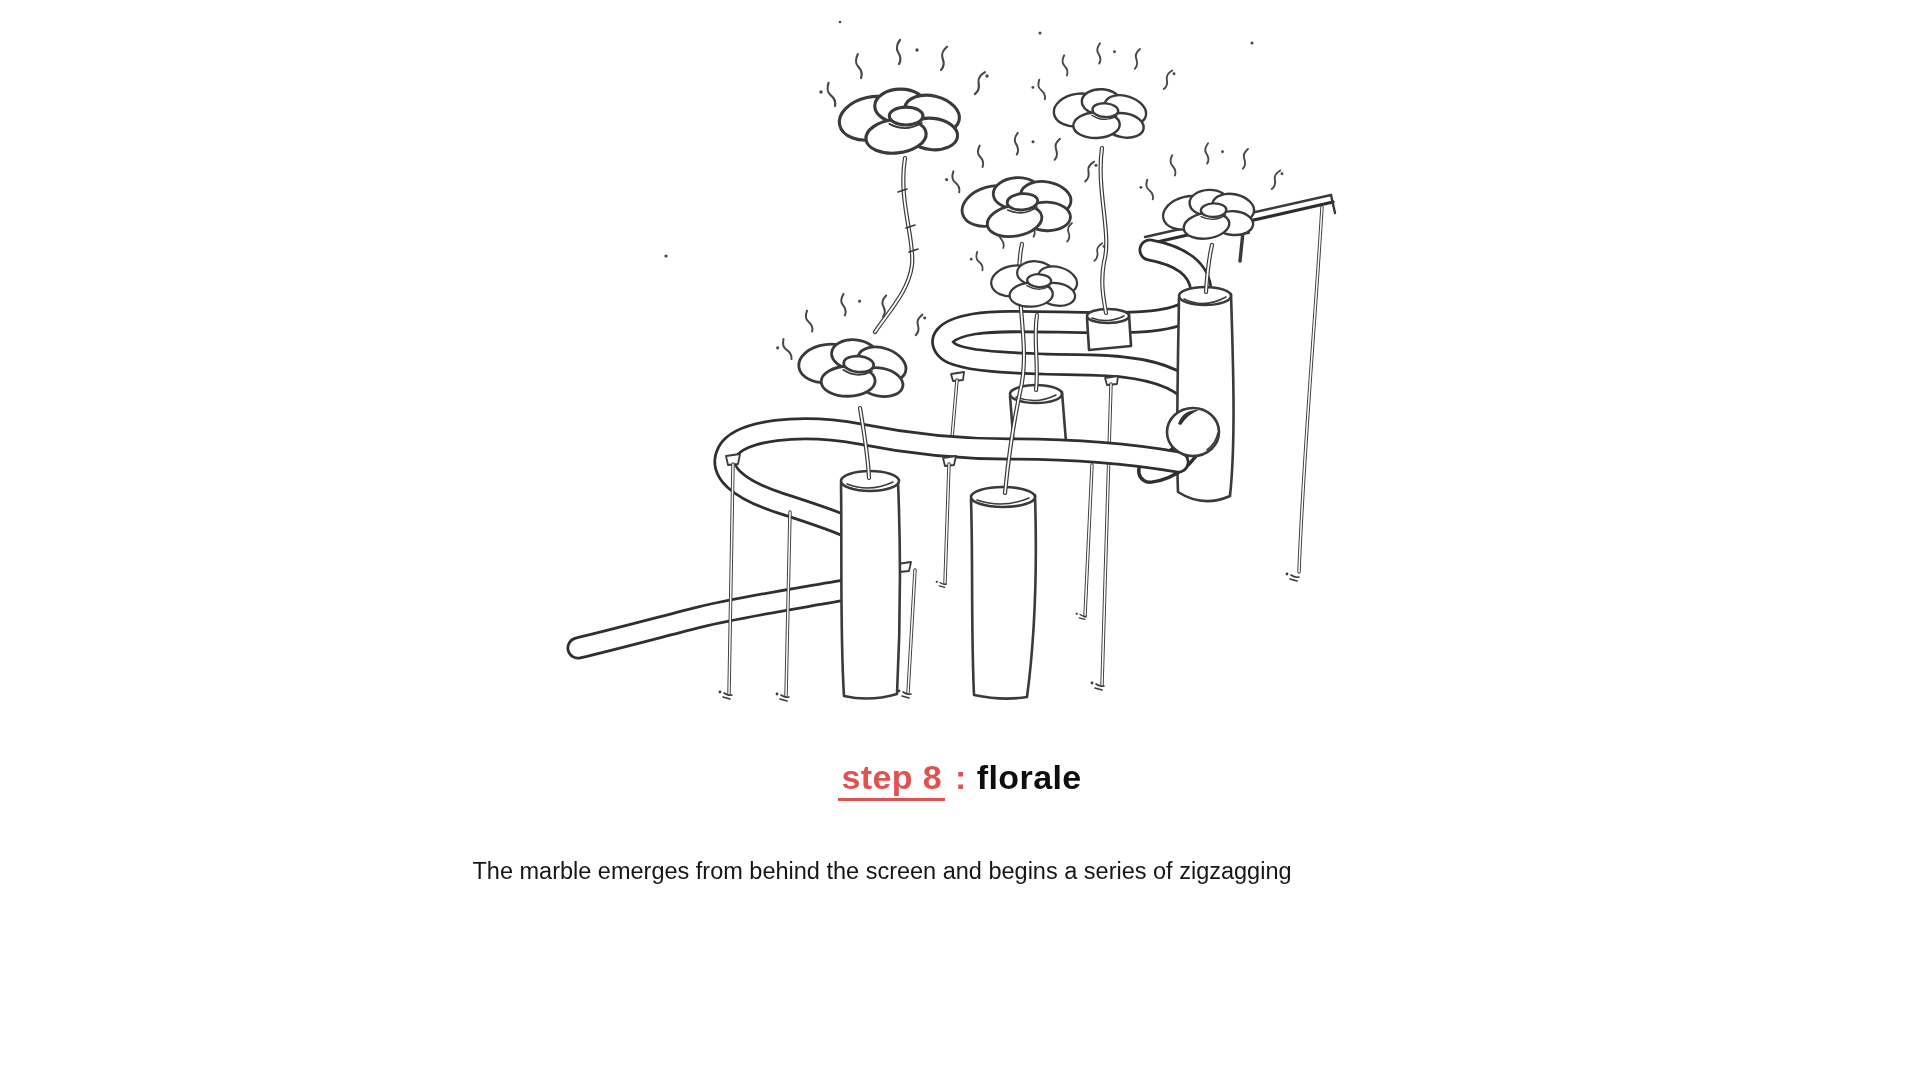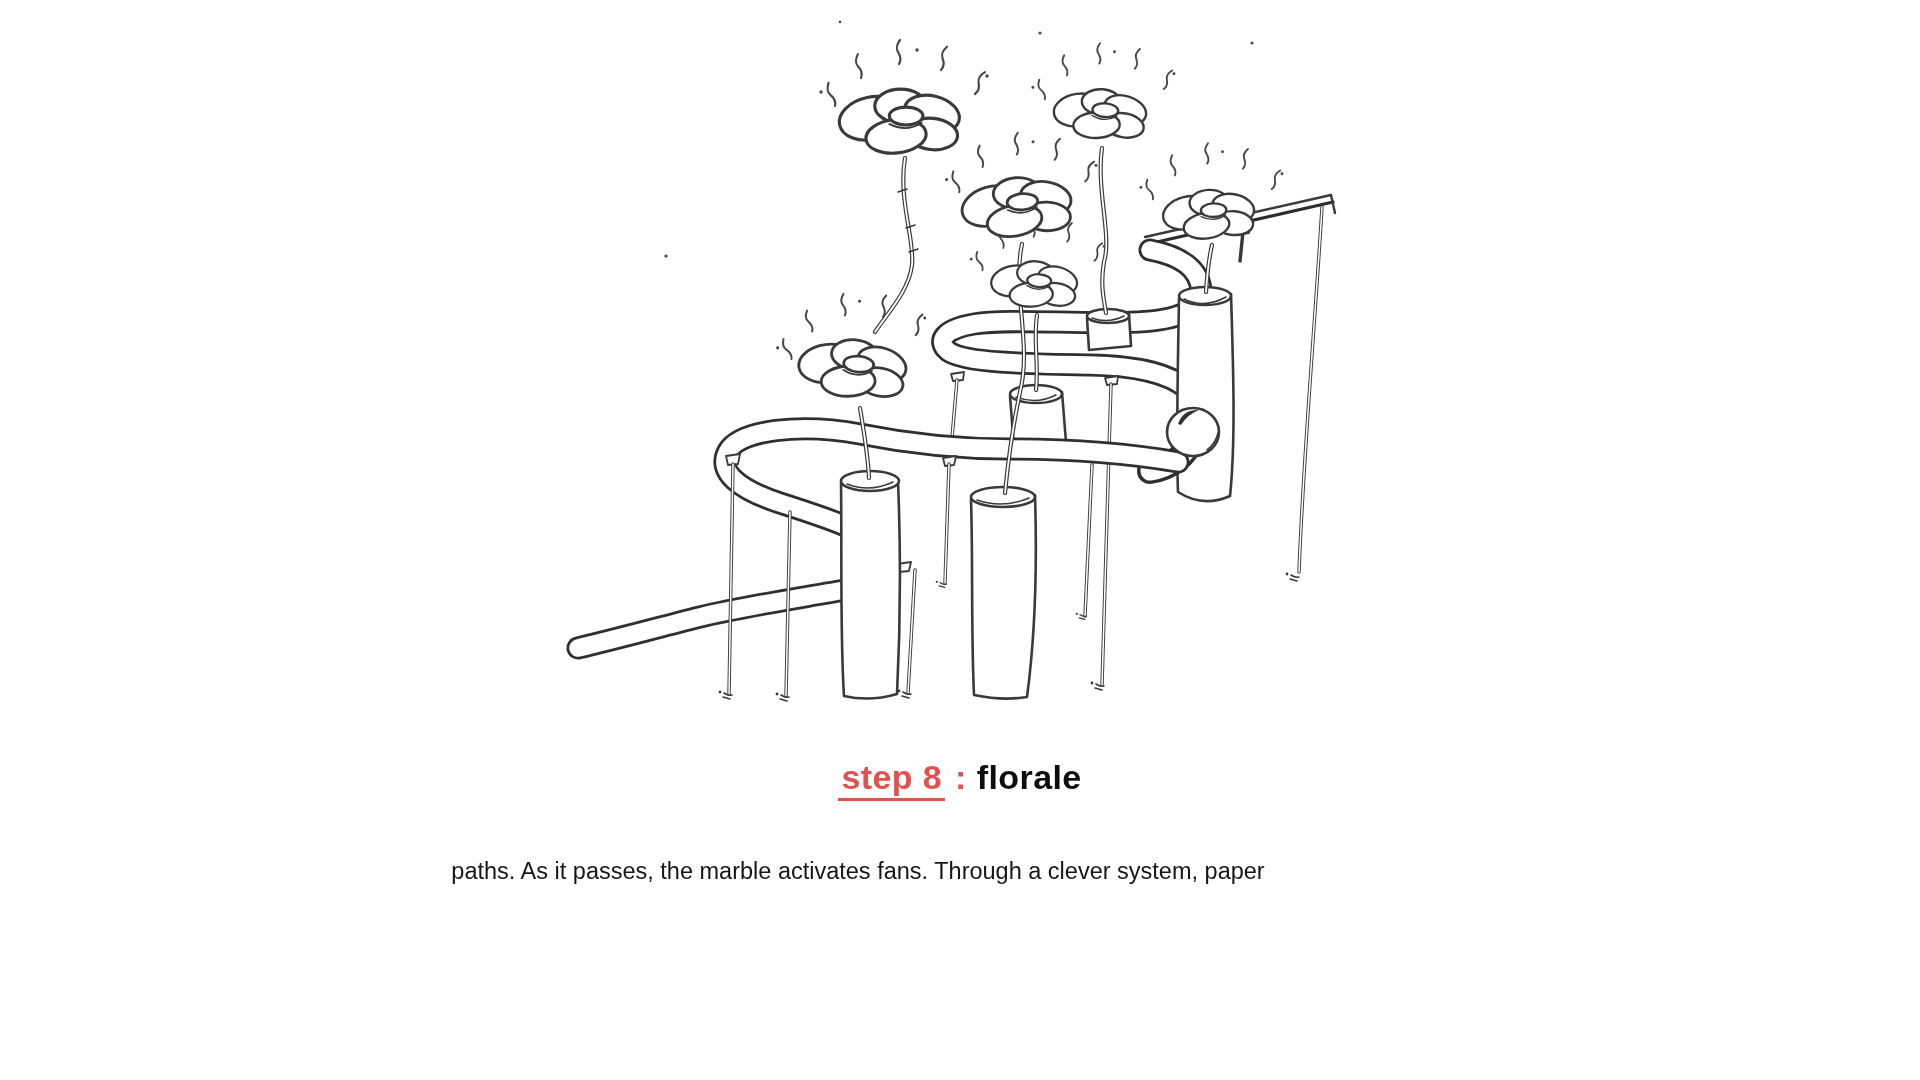--- a/index.html
+++ b/index.html
@@ -1,17 +1,17 @@
 <!DOCTYPE html>
 <html><head>
 <meta charset="utf-8">
 <style>
   html,body{margin:0;padding:0;background:#ffffff;}
   body{width:1920px;height:1080px;overflow:hidden;font-family:"Liberation Sans",sans-serif;}
-  .stage{position:relative;width:1716px;height:1080px;background:#fff;}
+  .stage{position:relative;width:1716px;height:1080px;background:#fff;padding-left:48px;}
   svg.sketch{position:absolute;top:0;left:0;}
 
   
   .band-d{stroke:#2f2f2f;stroke-width:23;fill:none;stroke-linecap:round;stroke-linejoin:round;}
   .band-l{stroke:#ffffff;stroke-width:17.5;fill:none;stroke-linecap:round;stroke-linejoin:round;}
   .tube-d{stroke:#2f2f2f;stroke-width:26;fill:none;stroke-linecap:round;}
   .tube-l{stroke:#ffffff;stroke-width:19;fill:none;stroke-linecap:round;}
   .stem-d{stroke:#3a3a3a;stroke-width:4.2;fill:none;stroke-linecap:round;}
   .stem-l{stroke:#ffffff;stroke-width:1.8;fill:none;stroke-linecap:round;}
   .leg-d{stroke:#3a3a3a;stroke-width:3.4;fill:none;stroke-linecap:round;}
@@ -225,16 +225,16 @@
     <use href="#flower" transform="translate(1038,287) scale(0.8) rotate(3)"></use>
     <use href="#flower" transform="translate(1213,217) scale(0.85) rotate(-2)"></use>
     <use href="#flower" transform="translate(857,372) scale(1.0) rotate(5)"></use>
   </svg>
 
   <div class="title">
     <span class="step-link">step 8</span><span class="sep">:</span><span>florale</span>
   </div>
 
   <div class="desc">
-    <div>paths. As it passes, the marble activates fans. Through a clever system, paper</div>
+    <div>The marble emerges from behind the screen and begins a series of zigzagging</div>
   </div>
 
 </div>
 
 </body></html>

